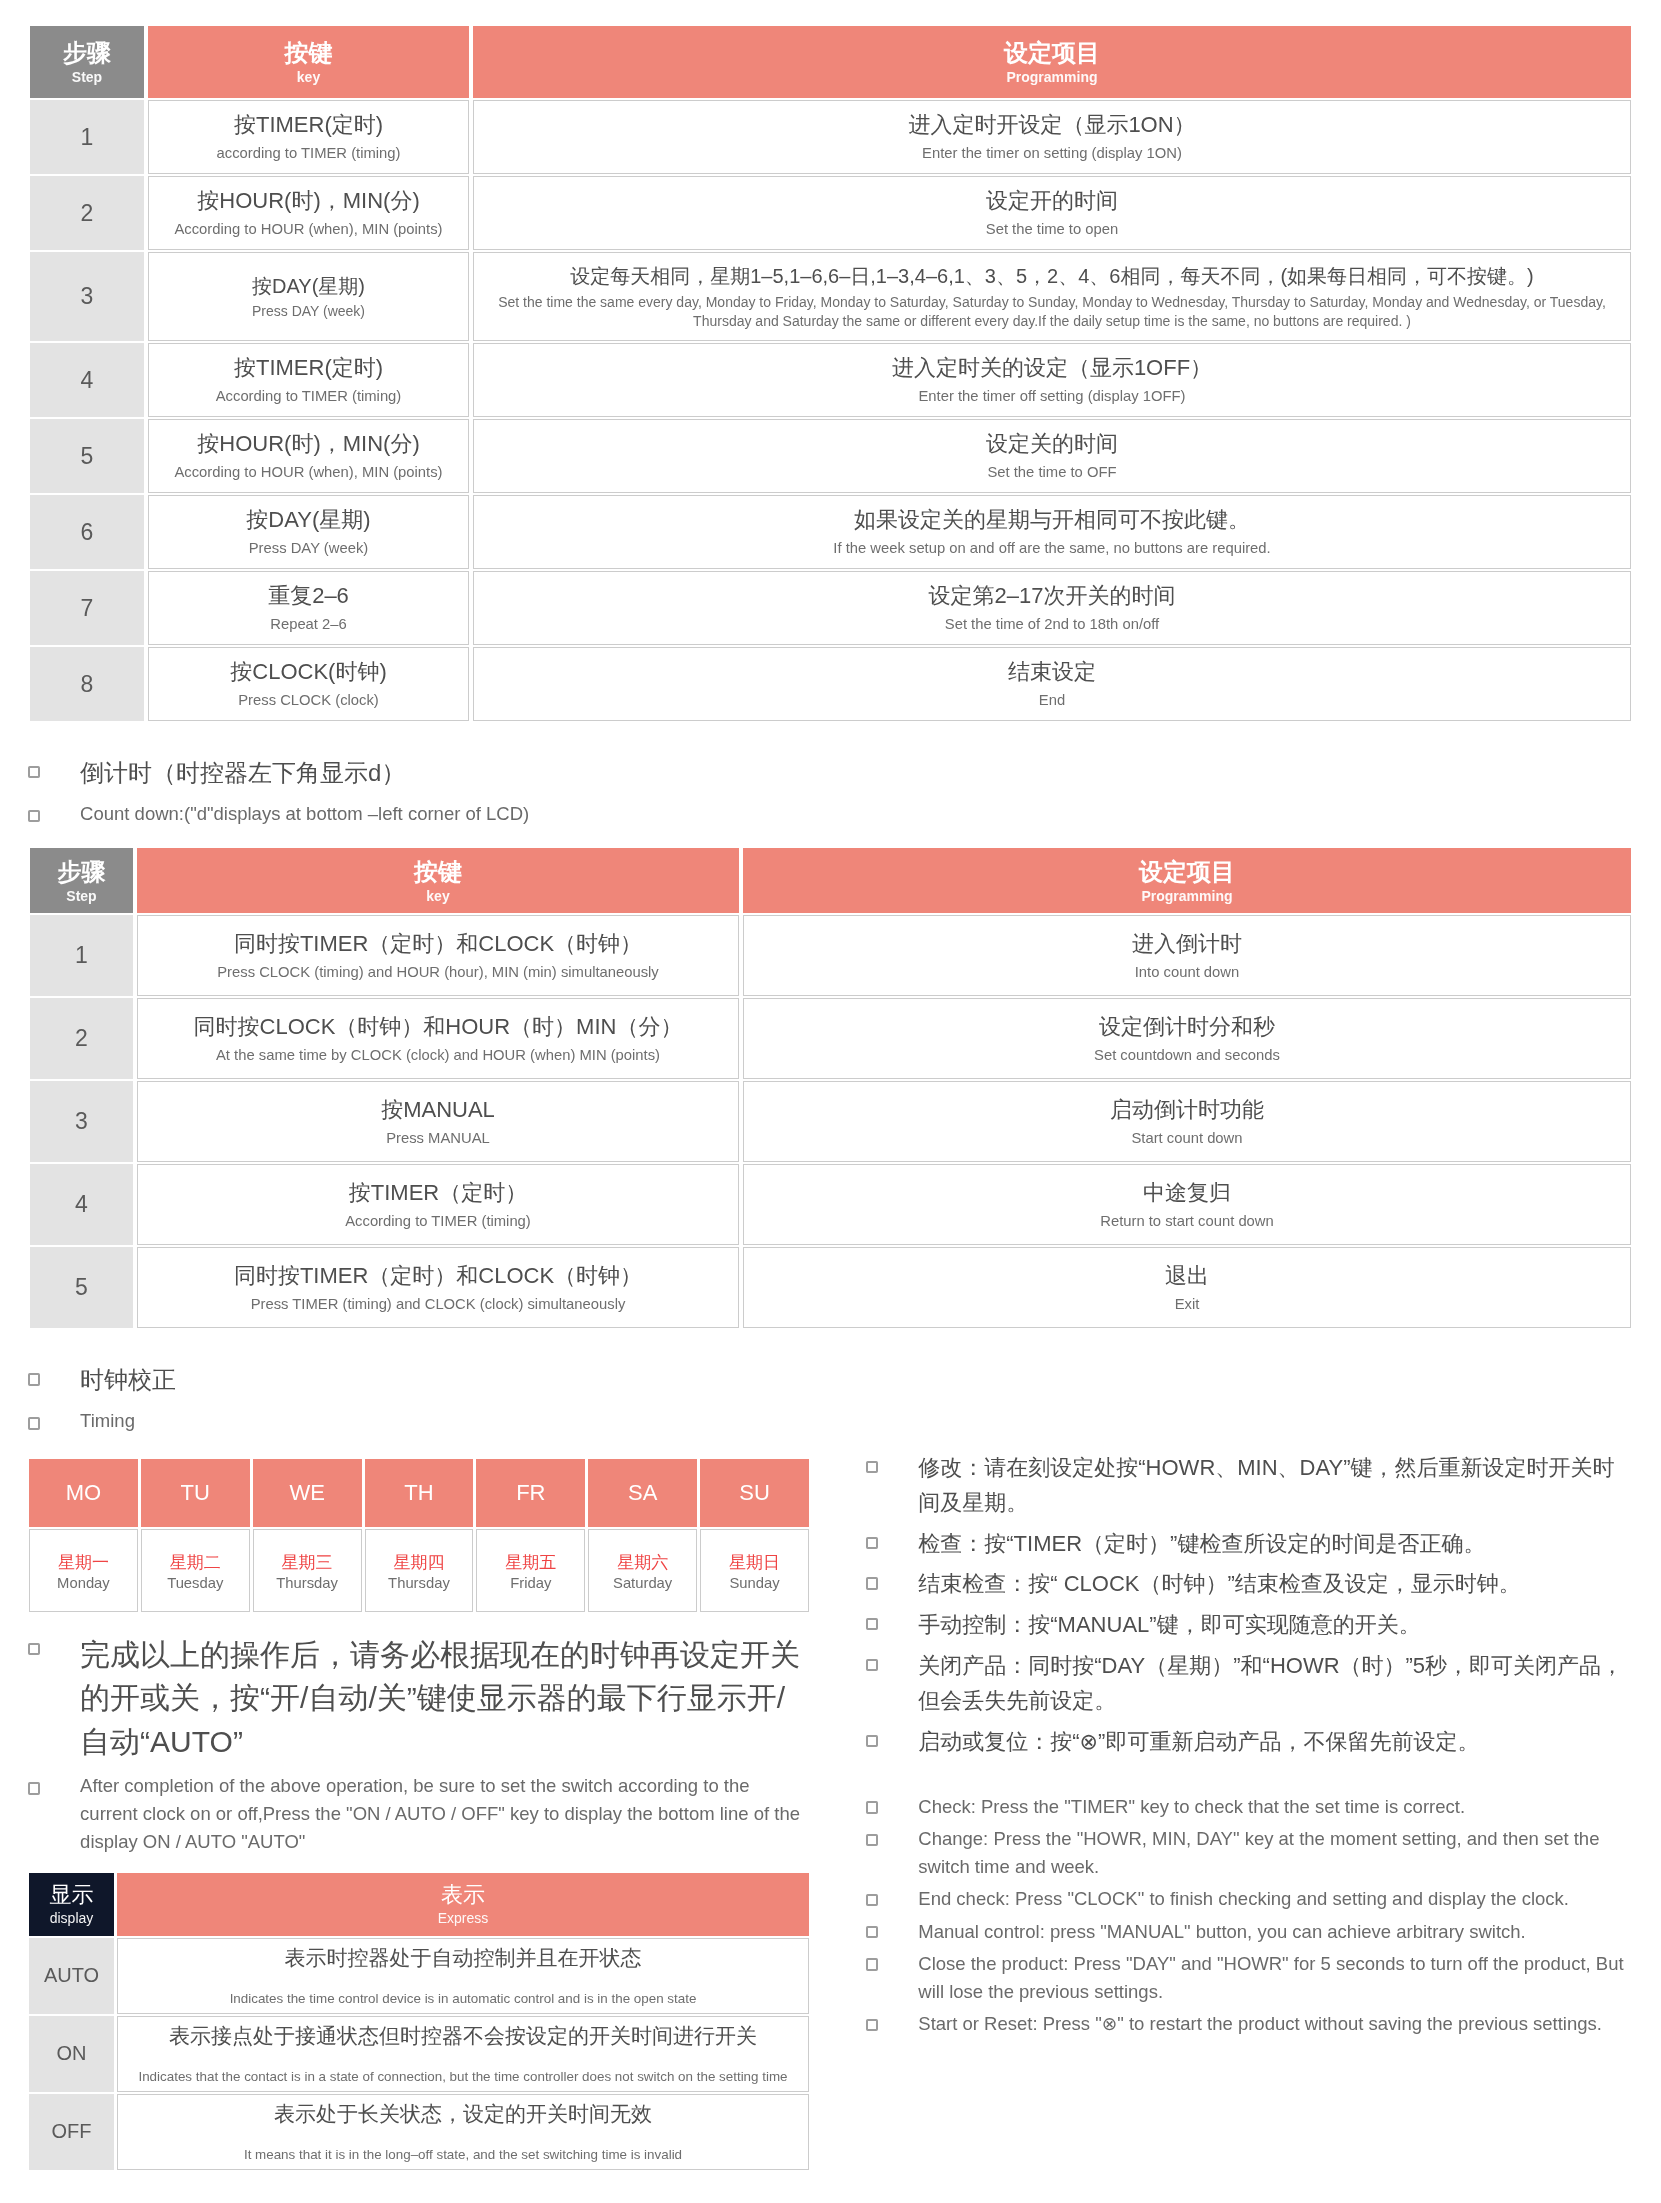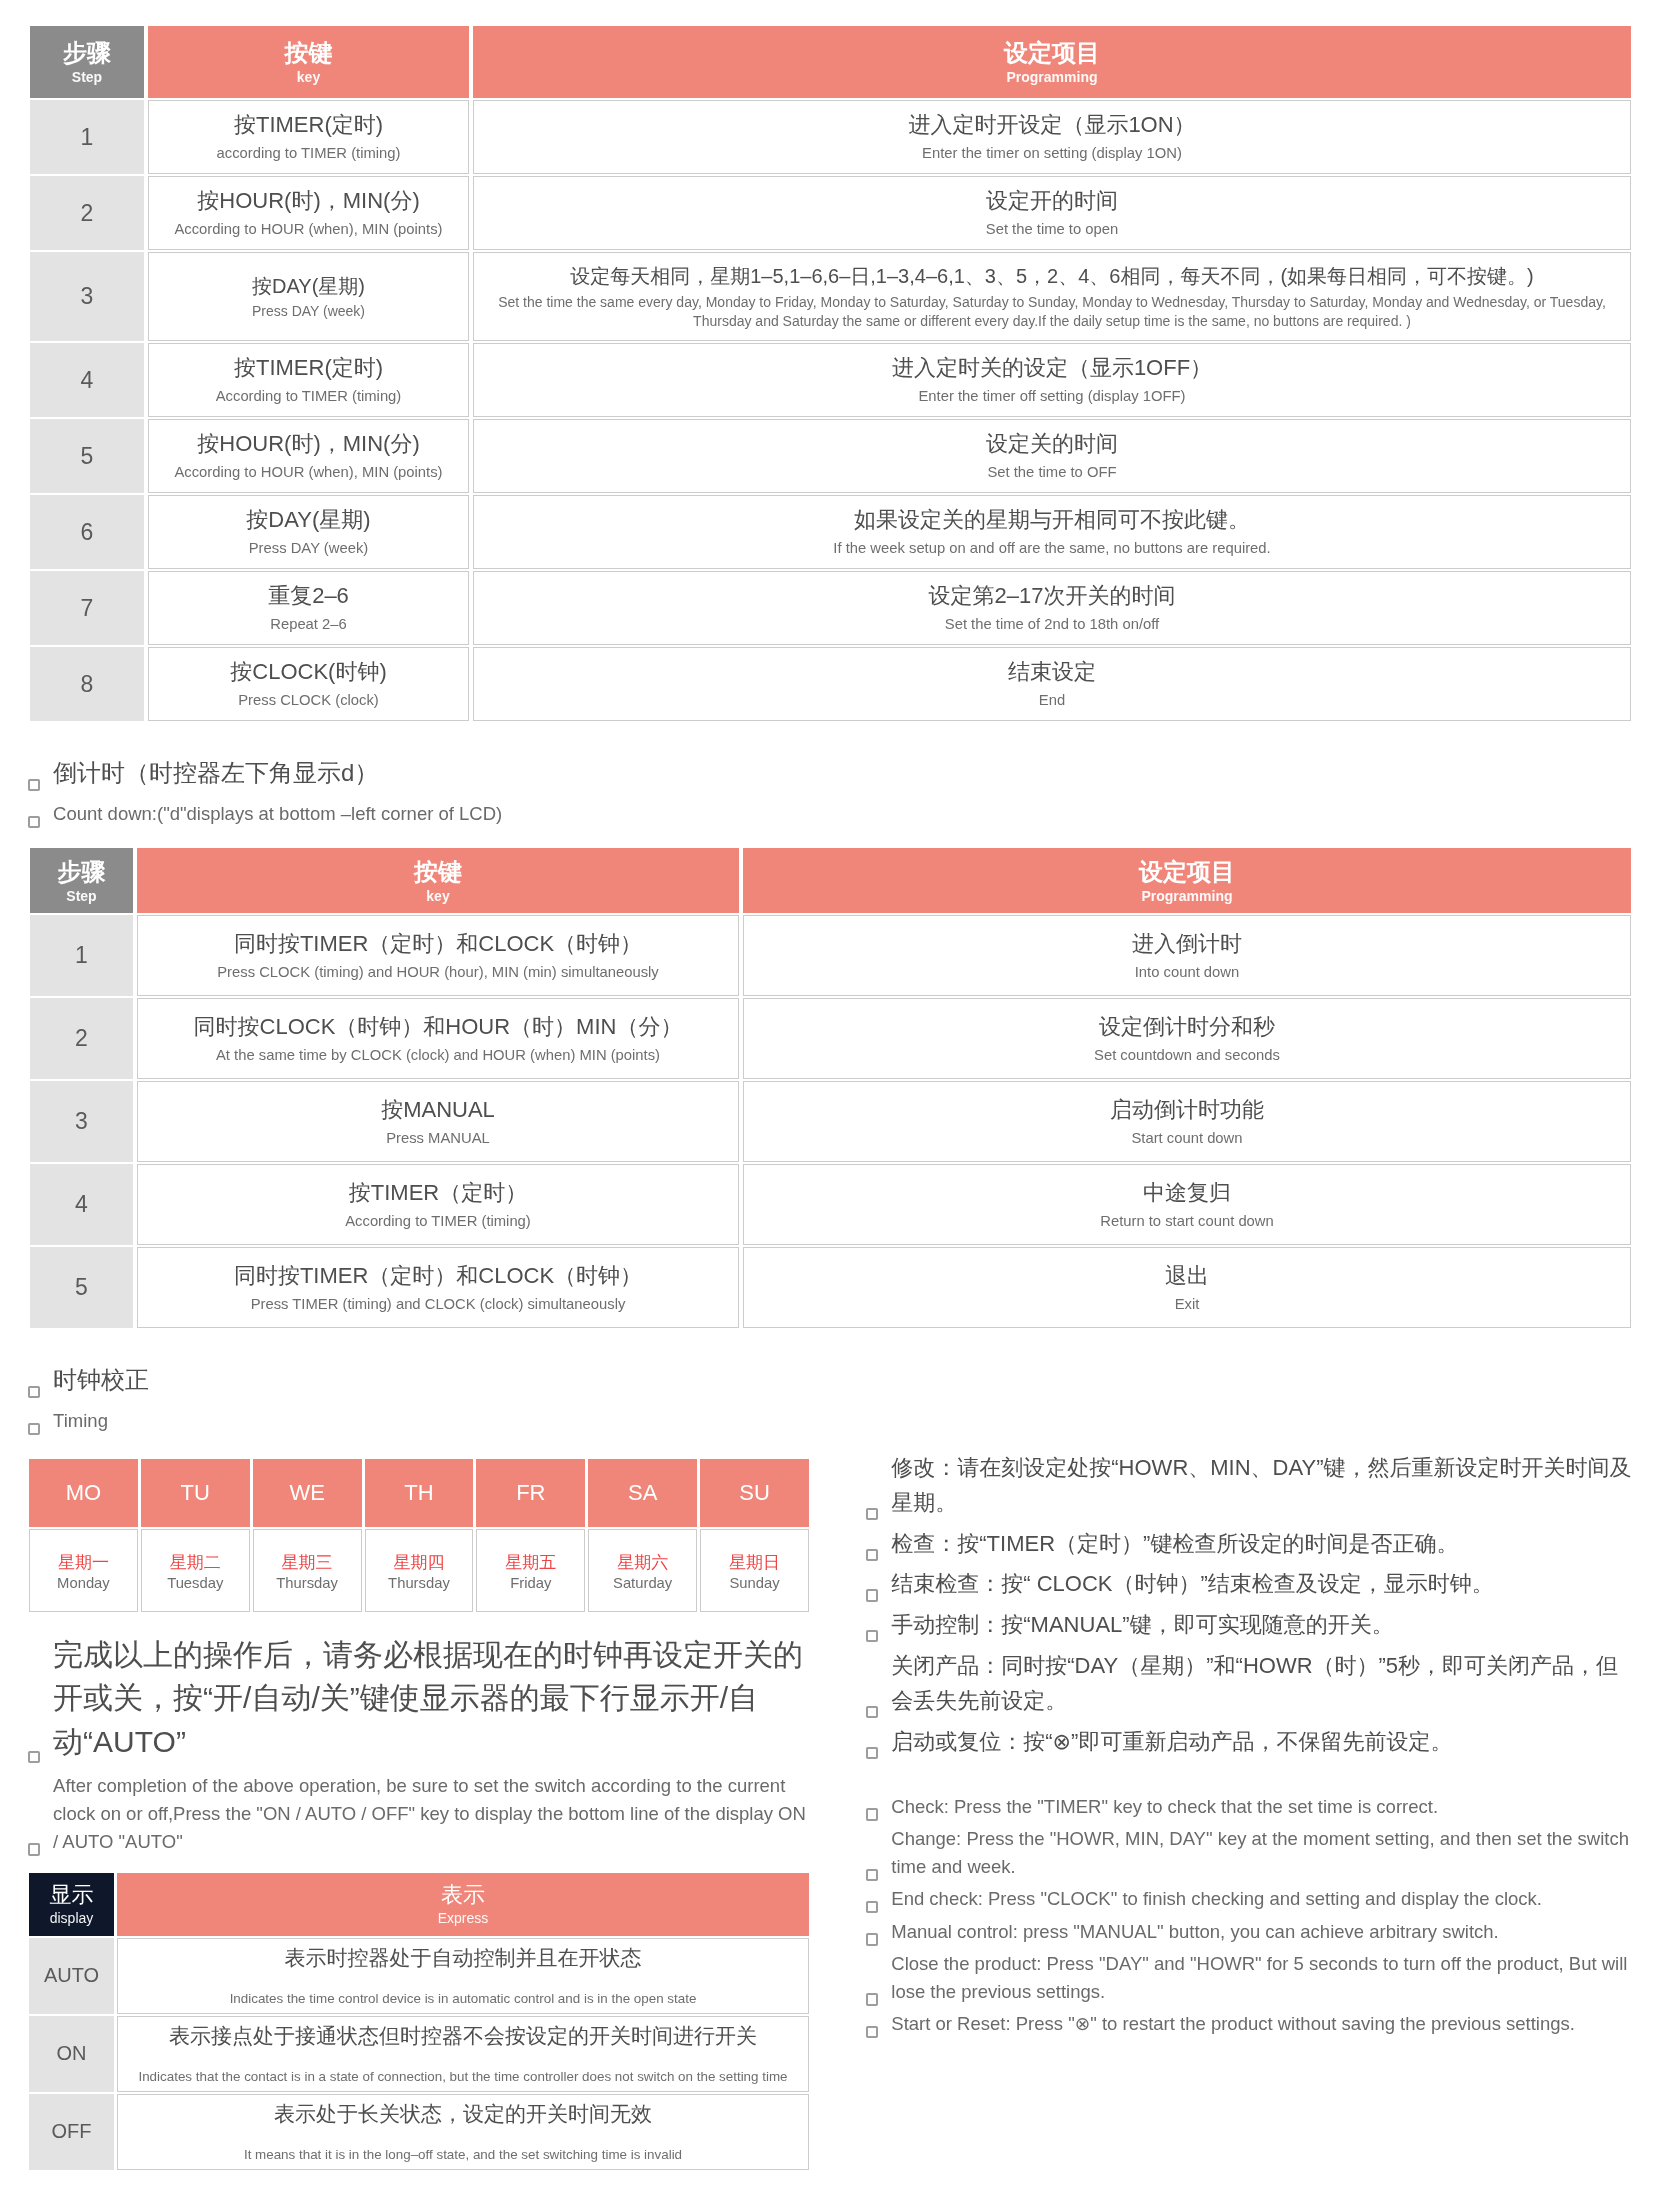--- a/index.html
+++ b/index.html
@@ -28,21 +28,21 @@
   .tbl2 col.c-key{width:602px;}
   .tbl1 tr.r{height:74px;}
   .tbl1 tr.r.tall{height:89px;}
   .tbl2 tr.r{height:81px;}
   tr.hdr{height:72px;}
   .tbl2 tr.hdr{height:65px;}
   tr.tall .zh{font-size:20px;}
   tr.tall .en{font-size:14px;}
 
   
-  .bullet{display:flex;align-items:flex-end;margin:9.2px 0 9.2px 1.8px;}
+  .bullet{display:flex;align-items:flex-start;margin:9.2px 0 9.2px 1.8px;gap:27px;}
   .sq{flex:0 0 auto;width:8.3px;height:8.3px;border:2.3px solid #9d9d9d;border-radius:1.8px;background:#fff;margin:10px 13px 0 0;}
   .bullet .t-zh{font-size:24px;color:#4e4e4e;line-height:1.45;}
   .bullet .t-en{font-size:18.5px;color:#6a6a6a;line-height:1.5;}
   .ops .bullet{margin:5.5px 0;}
   .ops .t-zh{font-size:22px;line-height:1.6;}
   .ops .sq{margin-top:11px;}
   .ops-en .bullet{margin:4.6px 0;}
   .ops-en .sq{margin-top:8.3px;}
 
   .sec-gap{height:24px;}

